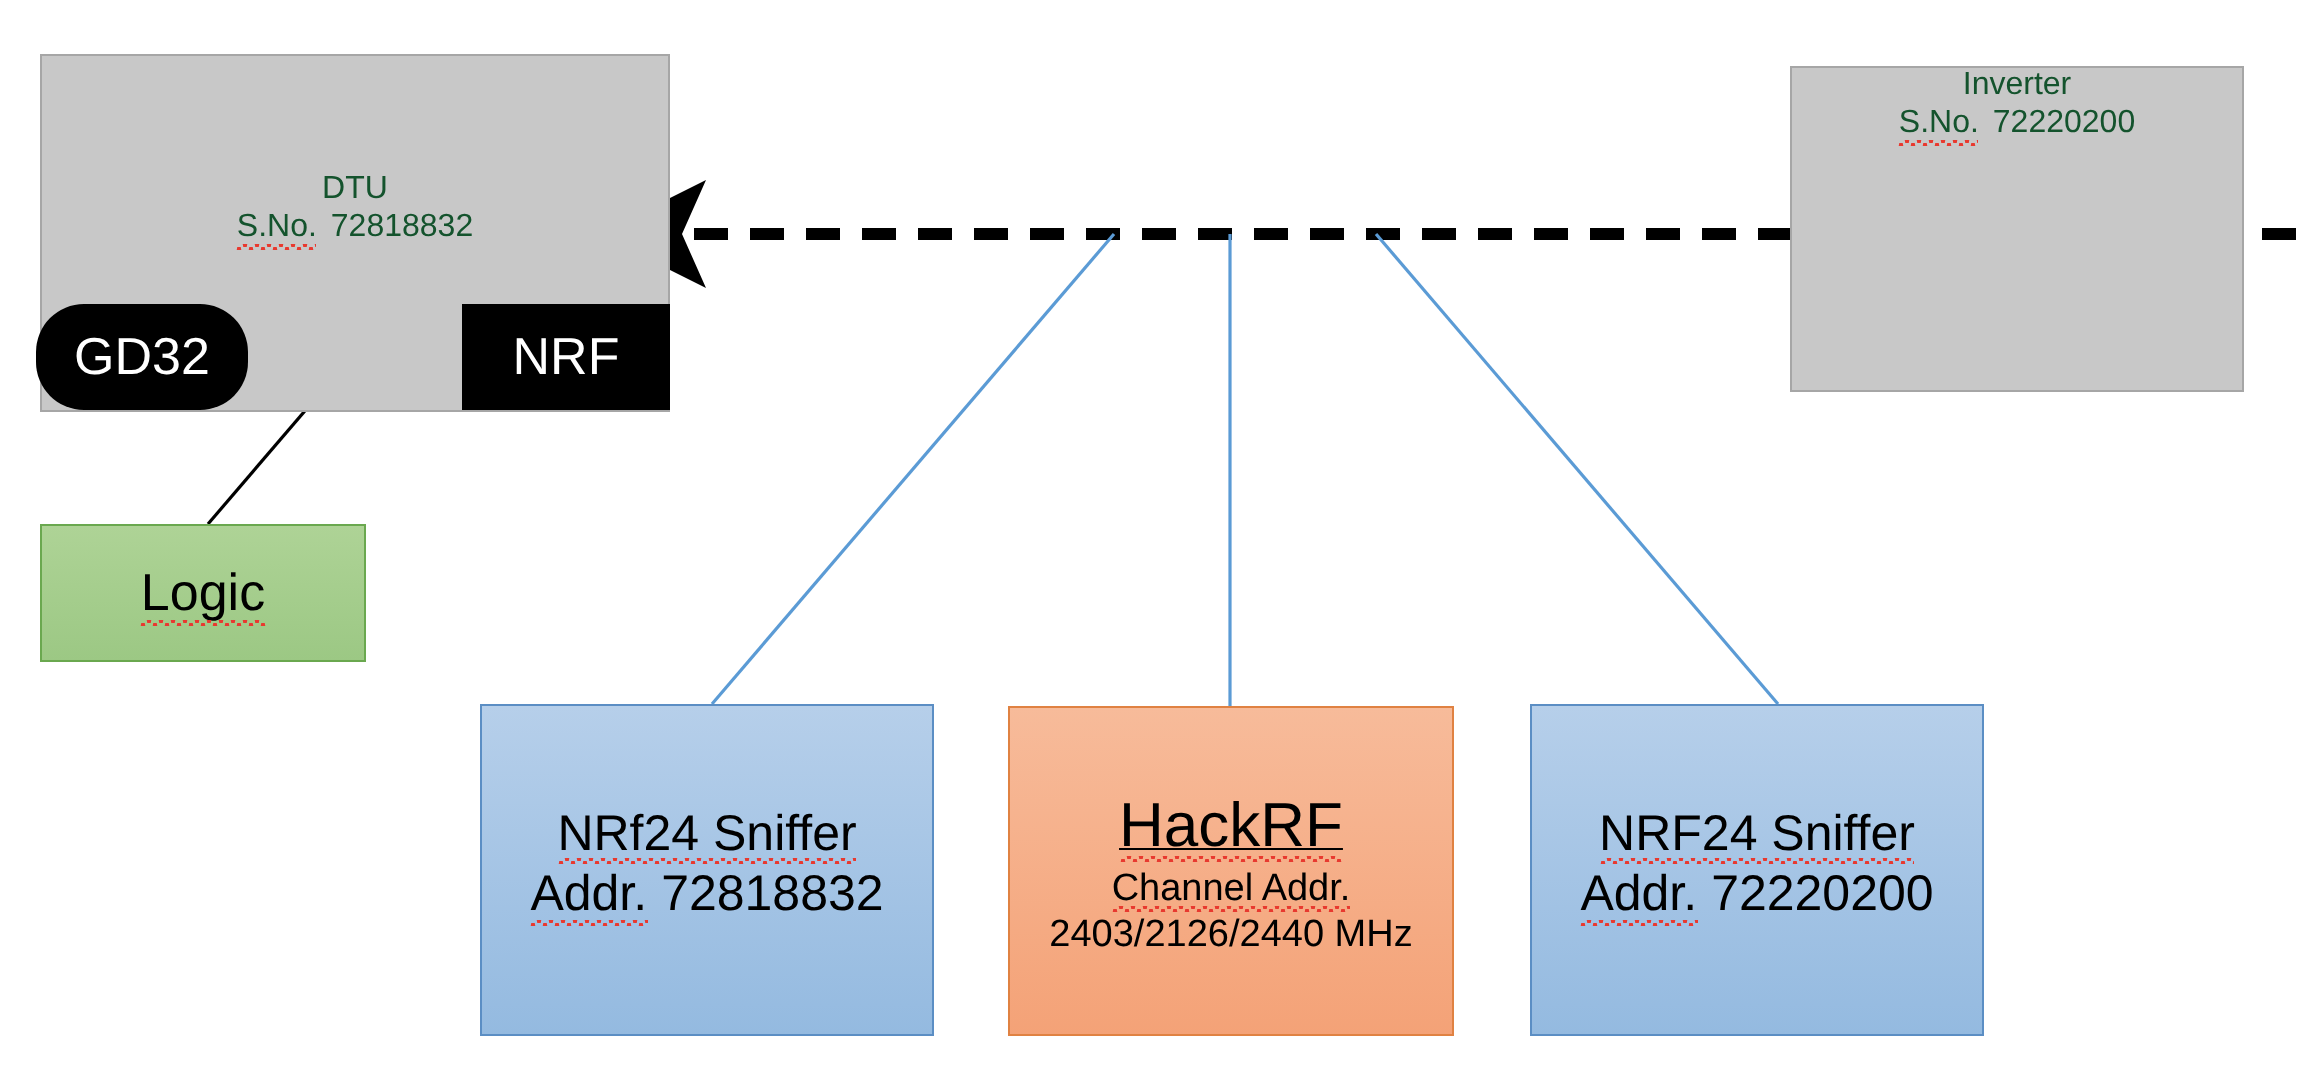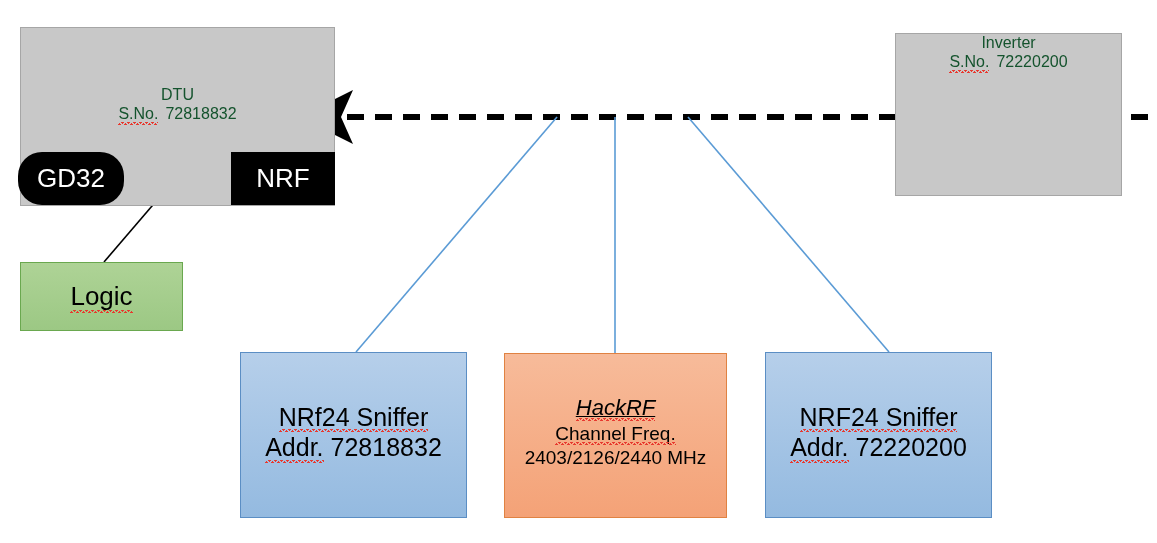--- a/index.html
+++ b/index.html
@@ -65,21 +65,21 @@
     color: #000000;
     font-size: 25px;
   }
 
   
   .hackrf {
     background: linear-gradient(180deg, #f7bb9a 0%, #f4a277 100%);
     border: 1px solid #e08242;
     color: #000000;
   }
-  .hackrf .title { font-size: 22px; margin-bottom: 1px; font-style: italic; }
+  .hackrf .title { font-size: 31px; margin-bottom: 1px; }
   .hackrf .sub   { font-size: 19px; line-height: 1.25; }
 
   
   .sp {
     position: relative;
     white-space: nowrap;
   }
   .sp::after {
     content: "";
     position: absolute;
@@ -165,21 +165,21 @@
       <span class="sp">Addr.</span>
       <span>72818832</span>
     </div>
   </div>
 
   <div class="box hackrf" style="left:504px; top:353px; width:223px; height:165px; justify-content:flex-start; padding-top:41px;">
     <div class="title">
       <span class="sp underline-solid">HackRF</span>
     </div>
     <div class="sub">
-      <span class="sp">Channel Freq.</span>
+      <span class="sp">Channel Addr.</span>
     </div>
     <div class="sub">2403/2126/2440 MHz</div>
   </div>
 
   <div class="box sniffer" style="left:765px; top:352px; width:227px; height:166px; justify-content:flex-start; padding-top:50px;">
     <div>
       <span class="sp">NRF24 Sniffer</span>
     </div>
     <div style="display:flex; gap:7px;">
       <span class="sp">Addr.</span>

